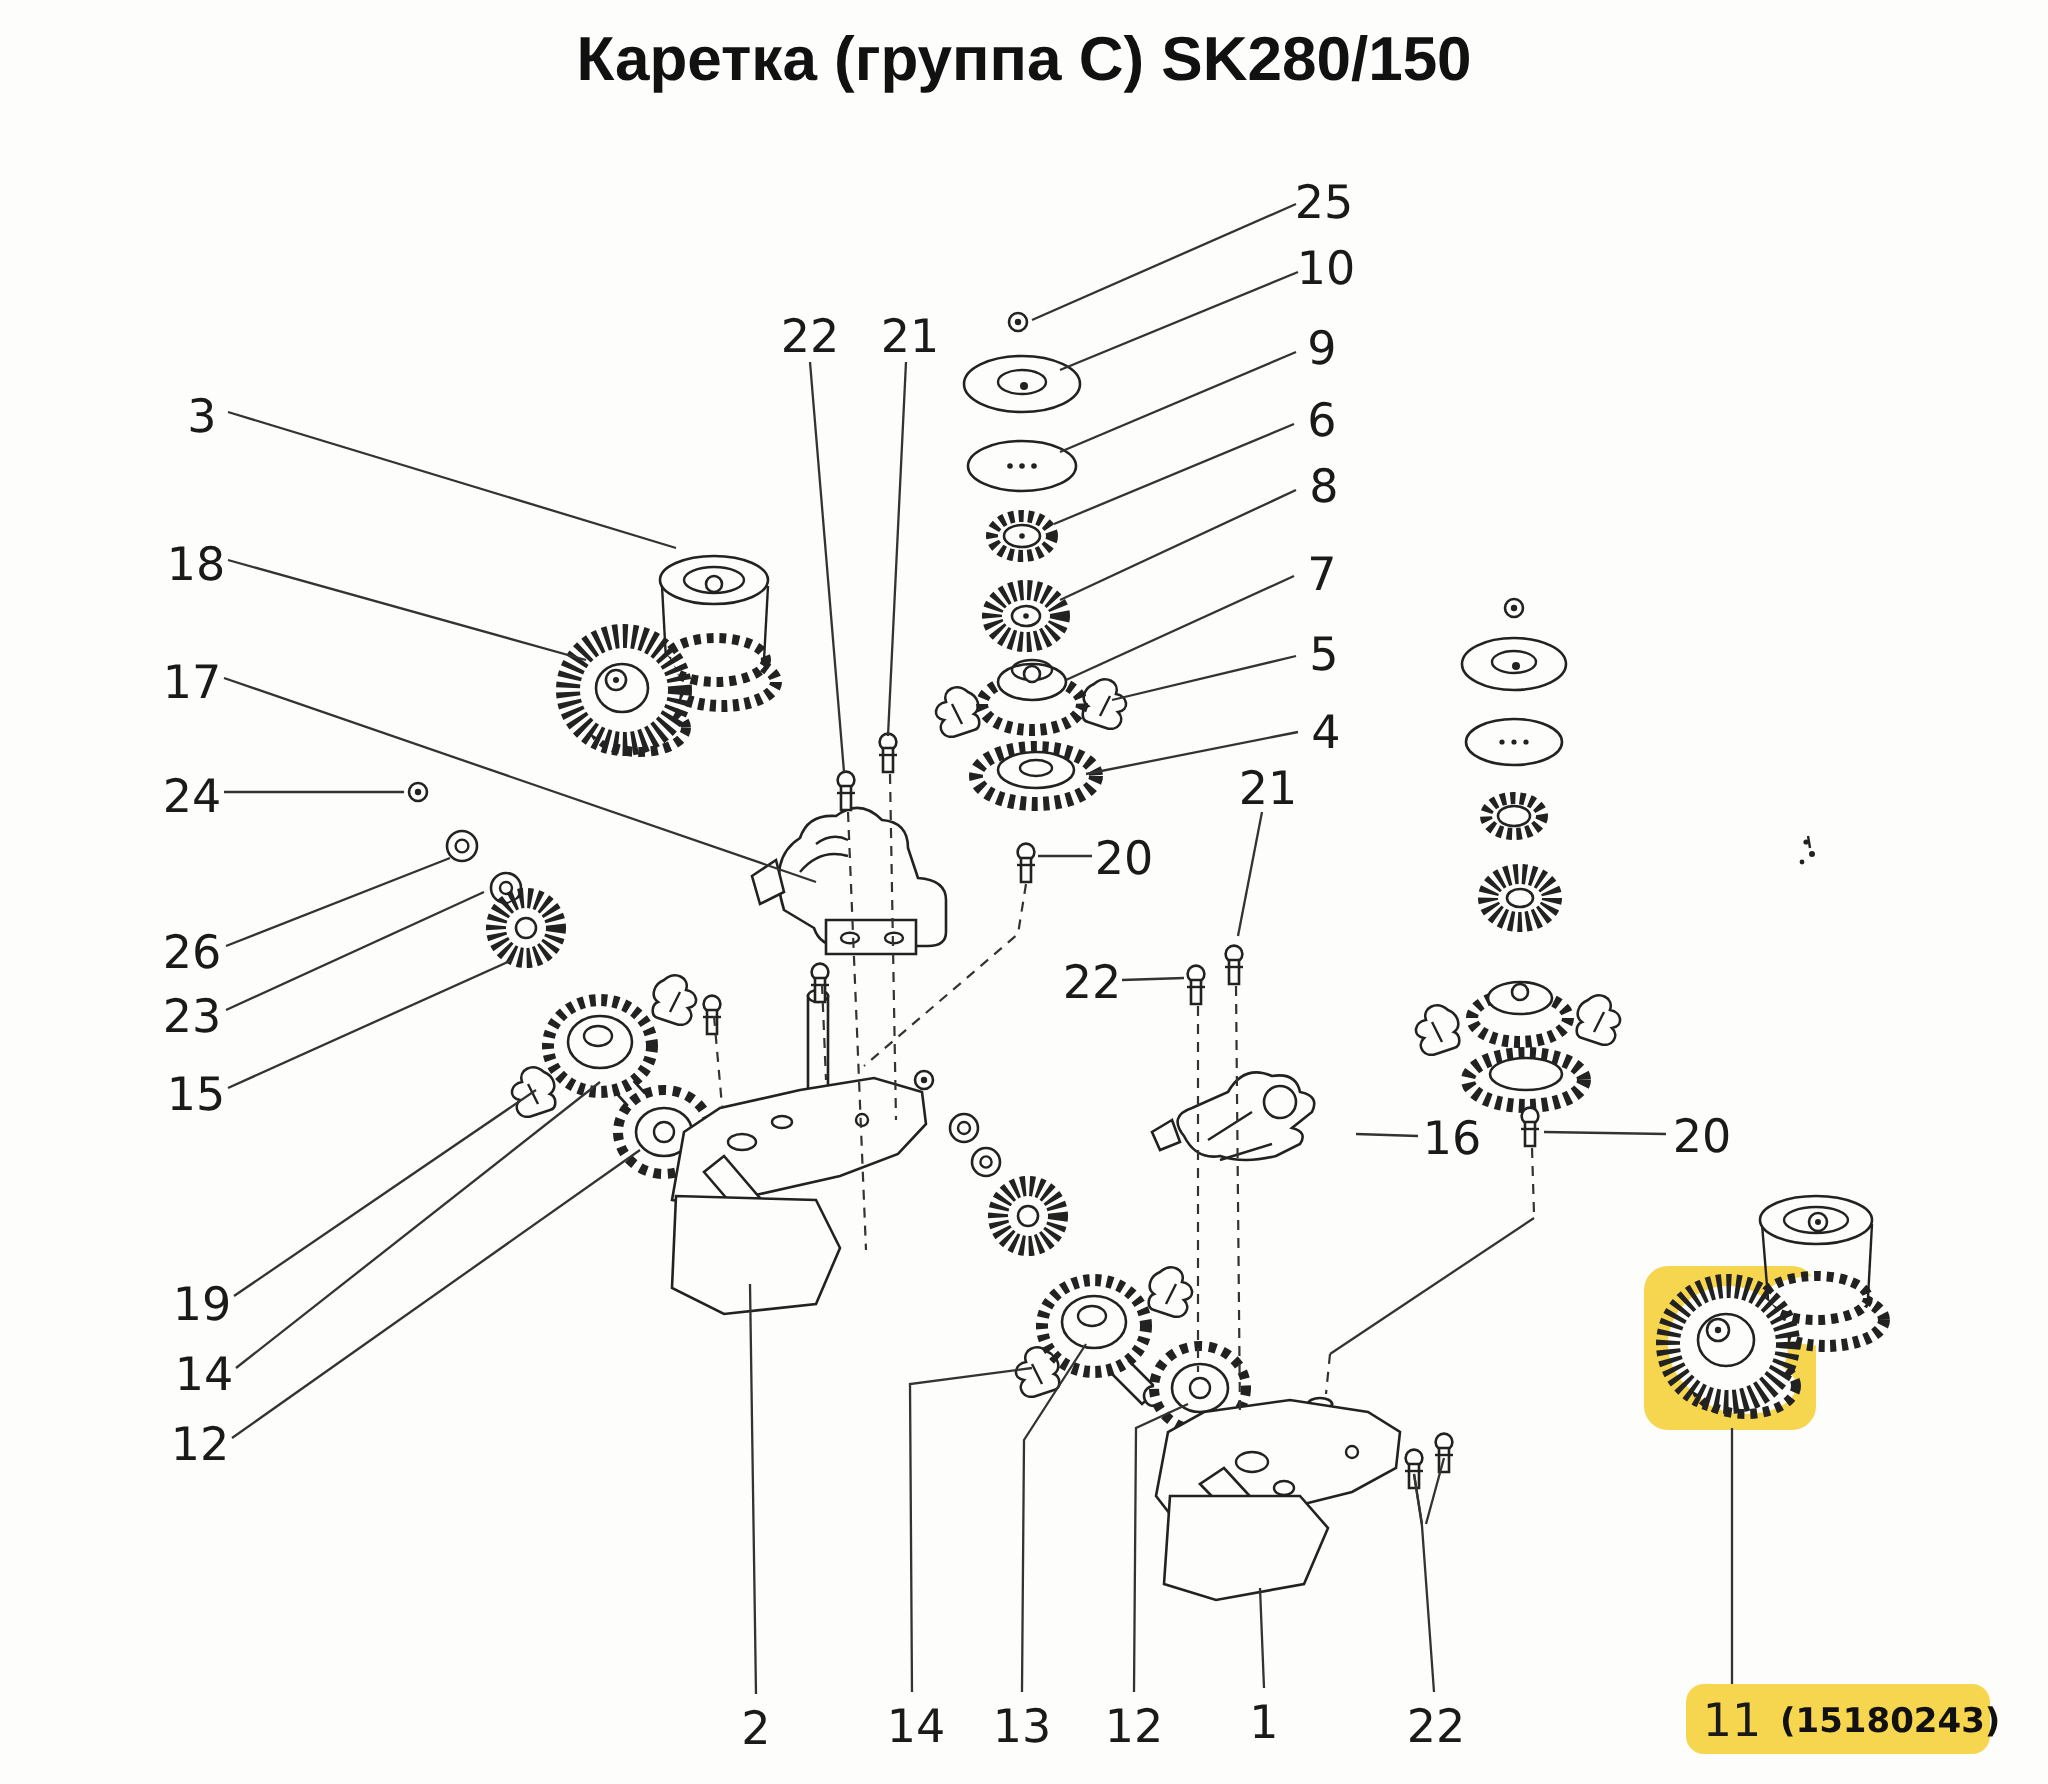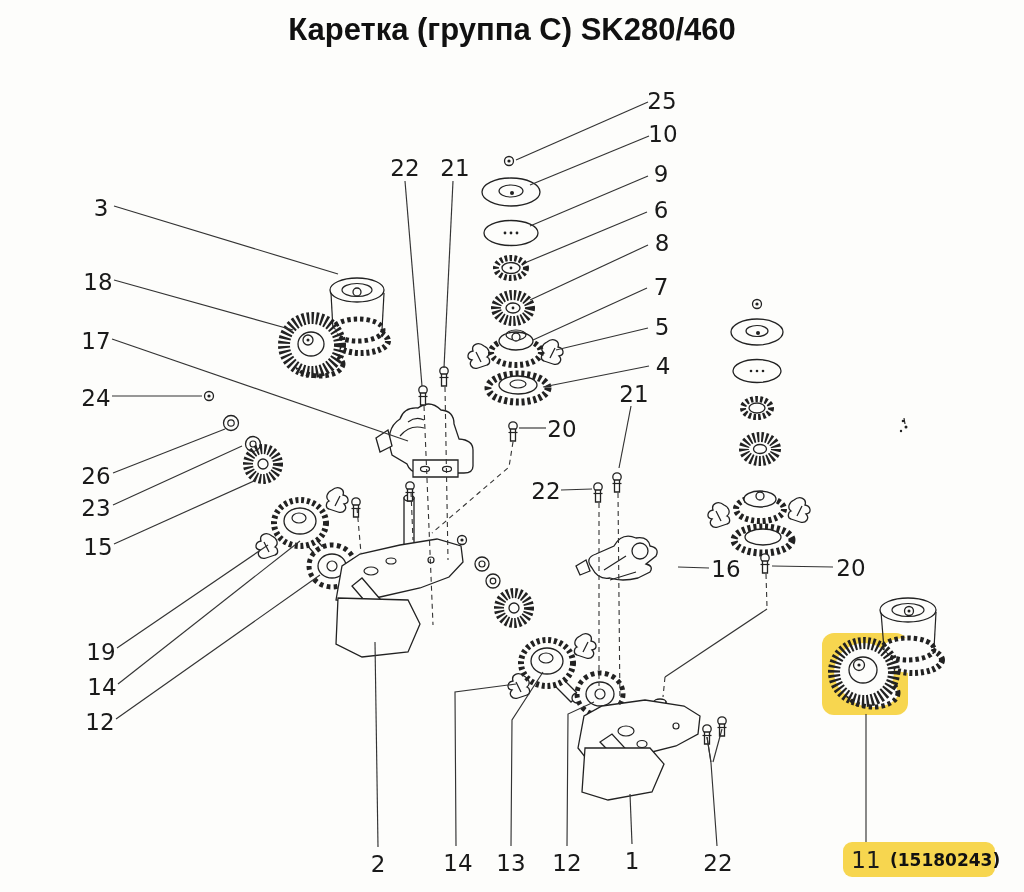--- a/index.html
+++ b/index.html
@@ -18,21 +18,21 @@
   .bristleL{fill:#fdfdfb;stroke:#222;stroke-width:12;stroke-dasharray:2.4 2.2;}
   .dash{fill:none;stroke:#333;stroke-width:1.1;stroke-dasharray:5 4;}
   .leader{fill:none;stroke:#333;stroke-width:1.15;}
   .callout{font-family:"DejaVu Sans",sans-serif;font-size:23px;fill:#1a1a1a;text-anchor:middle;}
   .partnum{font-family:"DejaVu Sans",sans-serif;font-size:17px;font-weight:bold;fill:#111;}
 </style>
 </head>
 <body>
 
 <div class="page">
-  <div class="title">Каретка (группа C) SK280/460</div>
+  <div class="title">Каретка (группа C) SK280/150</div>
 
   <svg width="1024" height="892" viewBox="0 0 1024 892">
     <defs>
       <g id="clip">
         <path class="o" d="M6,0 C0,-5 -7,-1 -5,5 C-11,6 -12,13 -6,14 C-10,18 -6,24 0,22 L9,19 C13,18 12,12 9,11 C13,8 11,2 6,0 Z"></path>
         <line class="s" x1="-2" y1="6" x2="3" y2="16"></line>
       </g>
       <g id="screw">
         <circle class="o" r="4.2"></circle>
         <path class="o" d="M-2.5,3 L-2.5,15 L2.5,15 L2.5,3 Z"></path>

